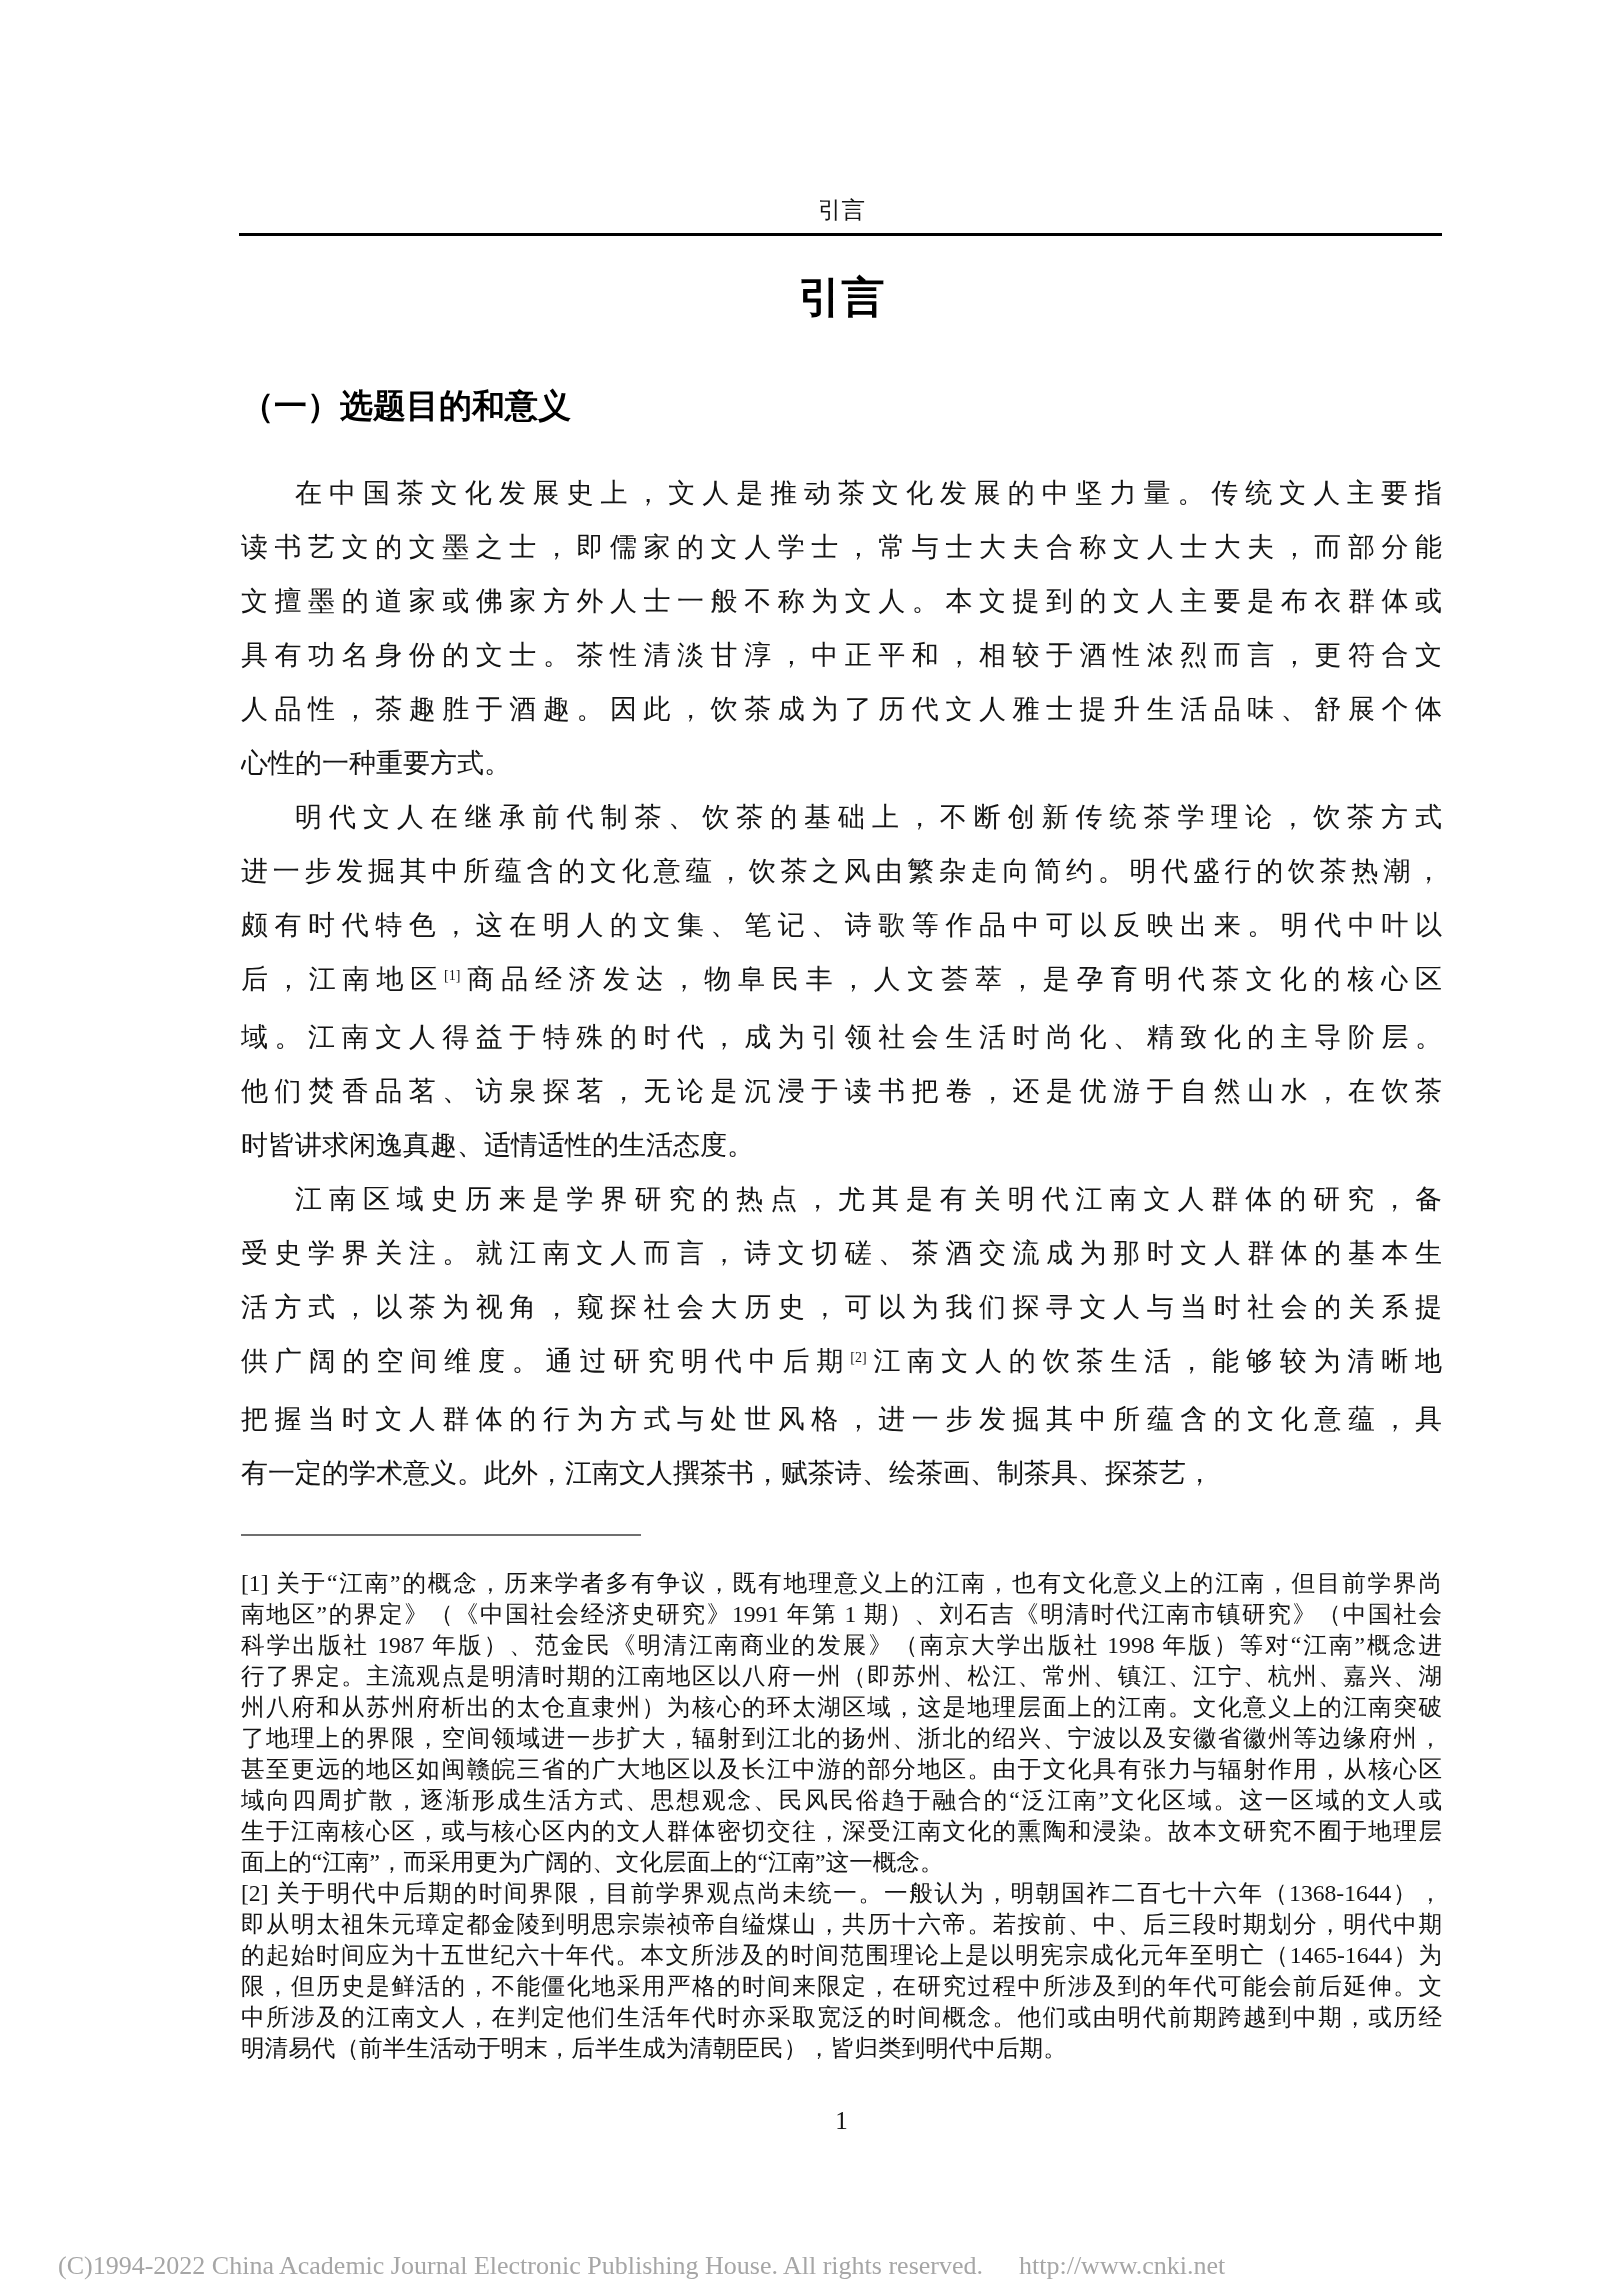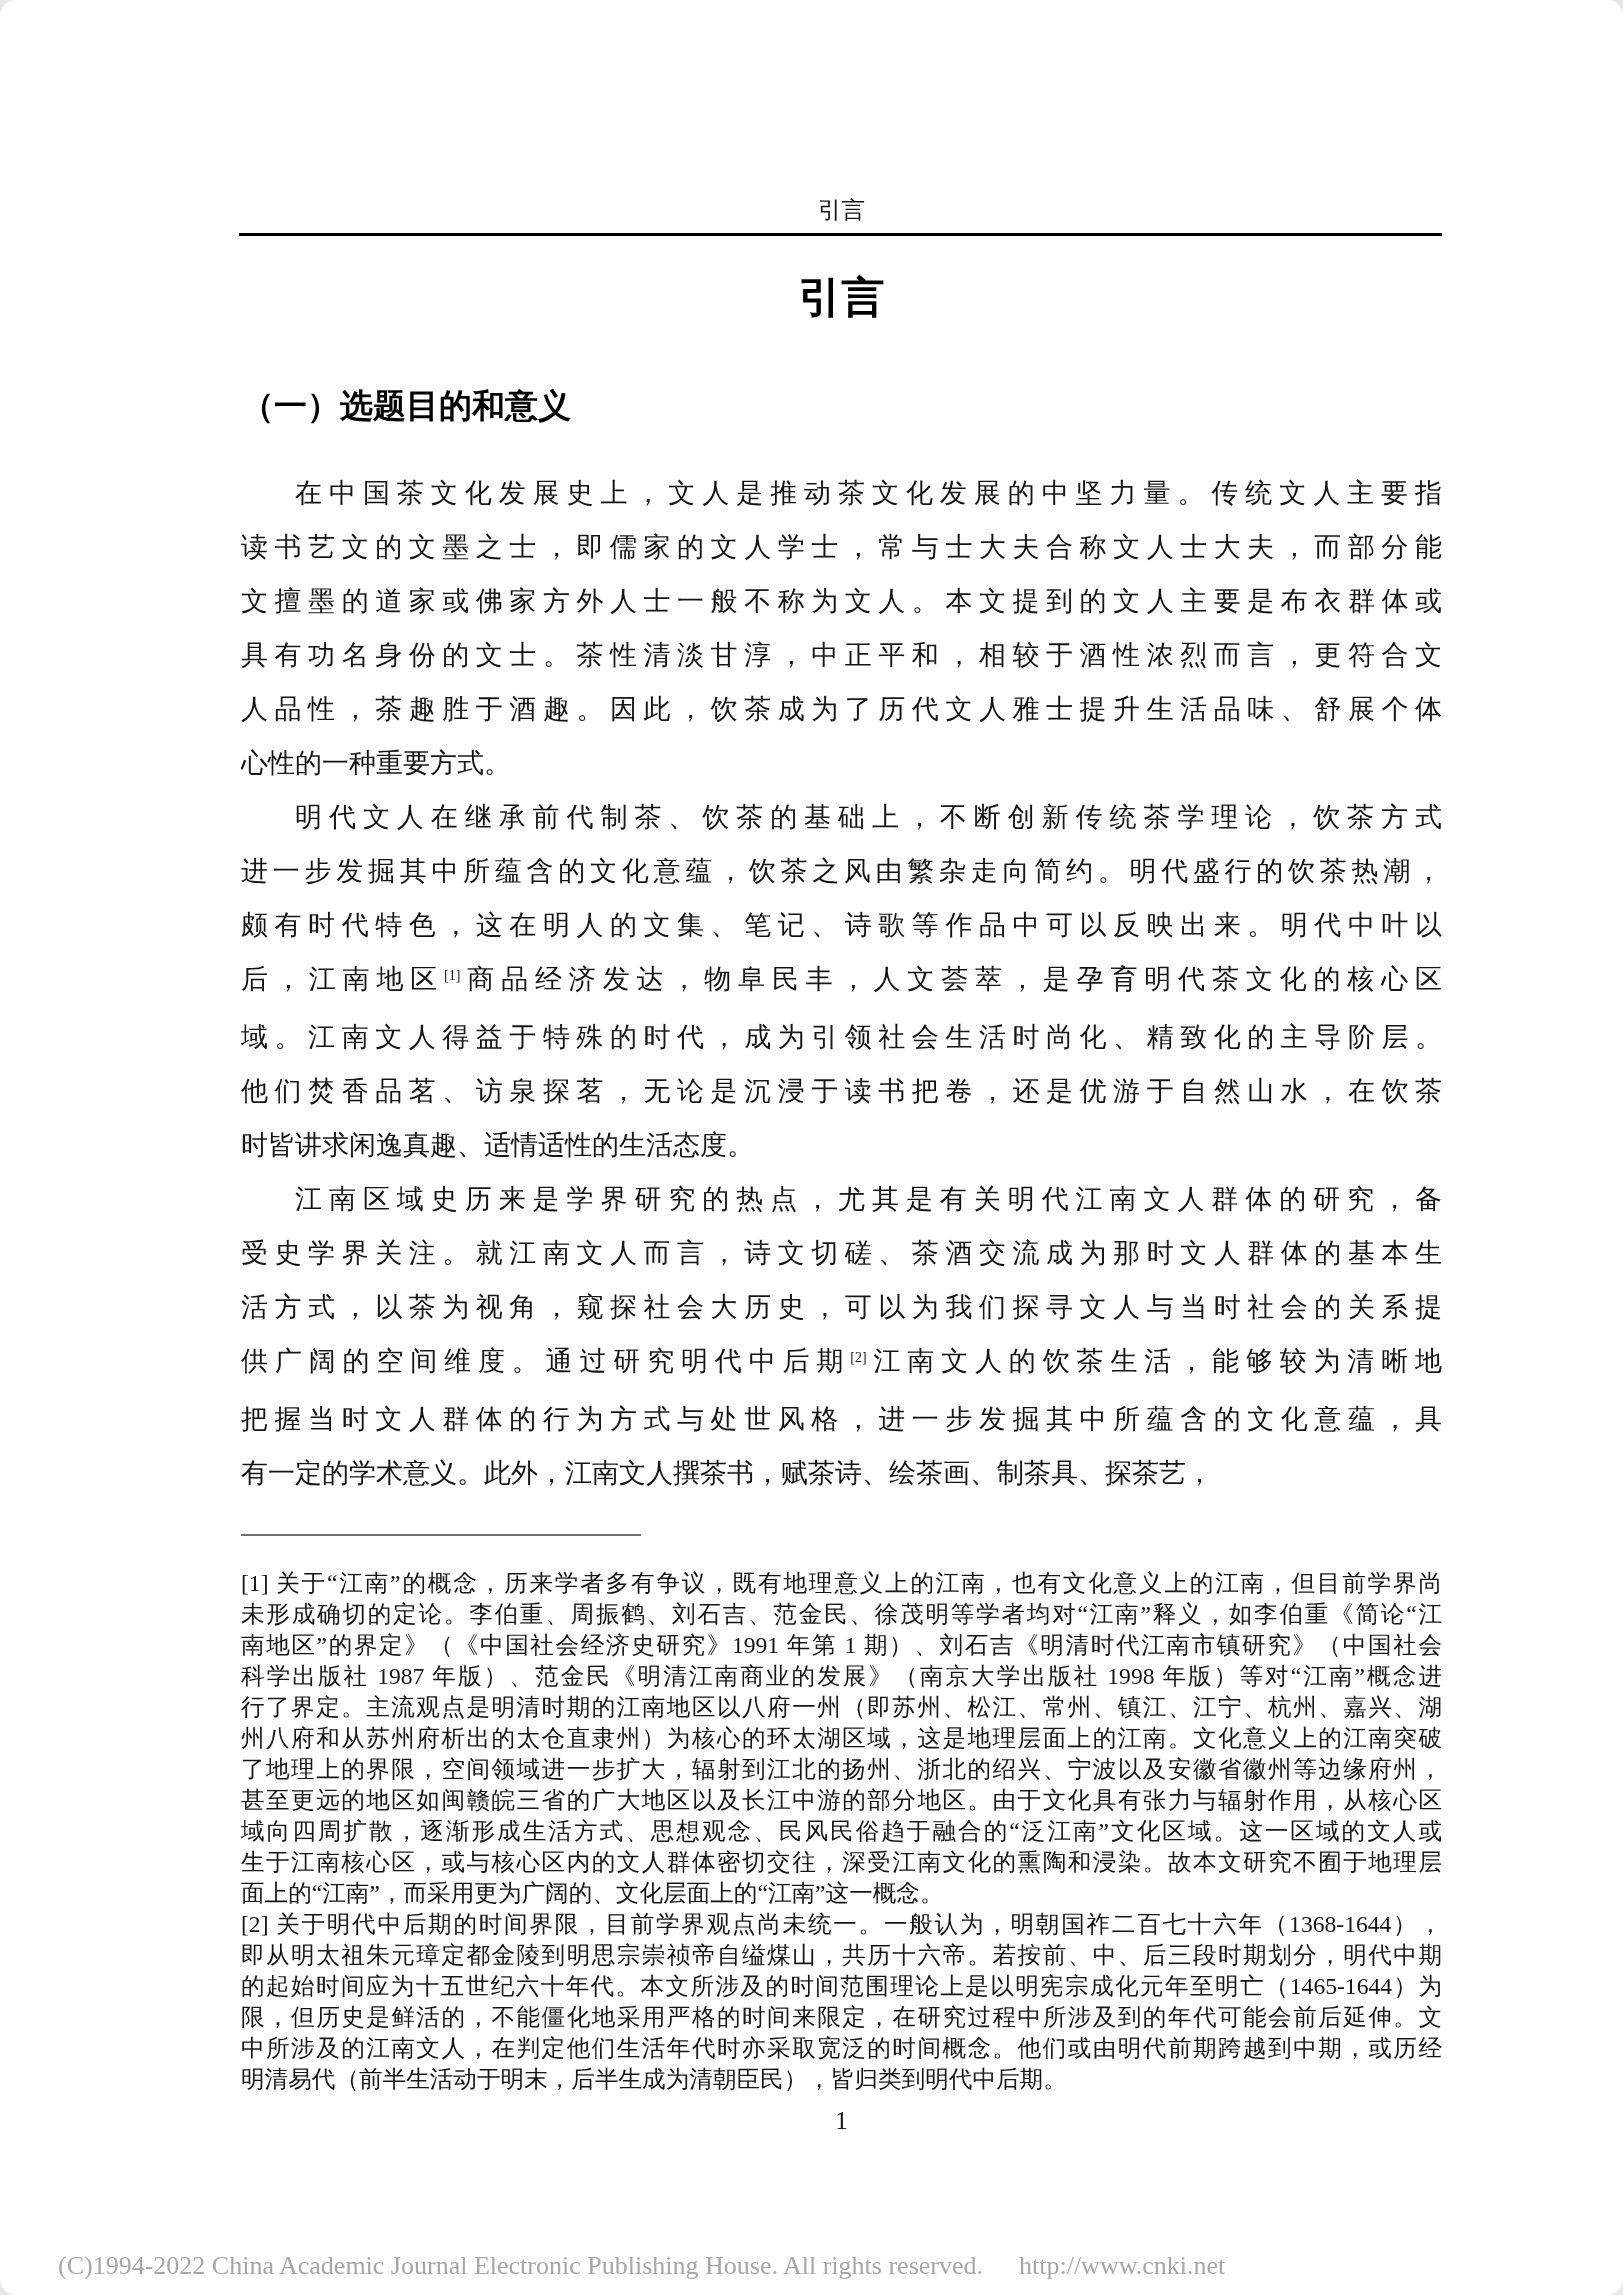--- a/index.html
+++ b/index.html
@@ -3,21 +3,20 @@
 <meta charset="utf-8">
 <style>
   html,body{margin:0;padding:0;background:#e8e8e8;}
   .sheet{
     position:relative;
     width:1623px;height:2295px;
     background:#ffffff;
     overflow:hidden;
     font-family:"Liberation Serif","DejaVu Serif",serif;
     color:#141414;
-    border-radius:16px;
   }
   
   .running-header{
     position:absolute;top:196px;left:241px;width:1201px;
     text-align:center;font-size:23.6px;line-height:29px;
   }
   .header-rule{
     position:absolute;top:233px;left:239px;width:1203px;height:3.3px;
     background:#000;
   }
@@ -118,21 +117,20 @@
         <div class="tline fill">把握当时文人群体的行为方式与处世风格，进一步发掘其中所蕴含的文化意蕴，具</div>
         <div class="tline nofill">有一定的学术意义。此外，江南文人撰茶书，赋茶诗、绘茶画、制茶具、探茶艺，</div>
       </div>
     </div>
 
   <div class="footnote-rule"></div>
 
   <div class="footnotes" id="footnotes">
       <div>
         <div class="tline fill">[1] 关于“江南”的概念，历来学者多有争议，既有地理意义上的江南，也有文化意义上的江南，但目前学界尚</div>
-        <div class="tline fill">未形成确切的定论。李伯重、周振鹤、刘石吉、范金民、徐茂明等学者均对“江南”释义，如李伯重《简论“江</div>
         <div class="tline fill">南地区”的界定》（《中国社会经济史研究》1991 年第 1 期）、刘石吉《明清时代江南市镇研究》（中国社会</div>
         <div class="tline fill">科学出版社 1987 年版）、范金民《明清江南商业的发展》（南京大学出版社 1998 年版）等对“江南”概念进</div>
         <div class="tline fill">行了界定。主流观点是明清时期的江南地区以八府一州（即苏州、松江、常州、镇江、江宁、杭州、嘉兴、湖</div>
         <div class="tline fill">州八府和从苏州府析出的太仓直隶州）为核心的环太湖区域，这是地理层面上的江南。文化意义上的江南突破</div>
         <div class="tline fill">了地理上的界限，空间领域进一步扩大，辐射到江北的扬州、浙北的绍兴、宁波以及安徽省徽州等边缘府州，</div>
         <div class="tline fill">甚至更远的地区如闽赣皖三省的广大地区以及长江中游的部分地区。由于文化具有张力与辐射作用，从核心区</div>
         <div class="tline fill">域向四周扩散，逐渐形成生活方式、思想观念、民风民俗趋于融合的“泛江南”文化区域。这一区域的文人或</div>
         <div class="tline fill">生于江南核心区，或与核心区内的文人群体密切交往，深受江南文化的熏陶和浸染。故本文研究不囿于地理层</div>
         <div class="tline nofill">面上的“江南”，而采用更为广阔的、文化层面上的“江南”这一概念。</div>
       </div>

